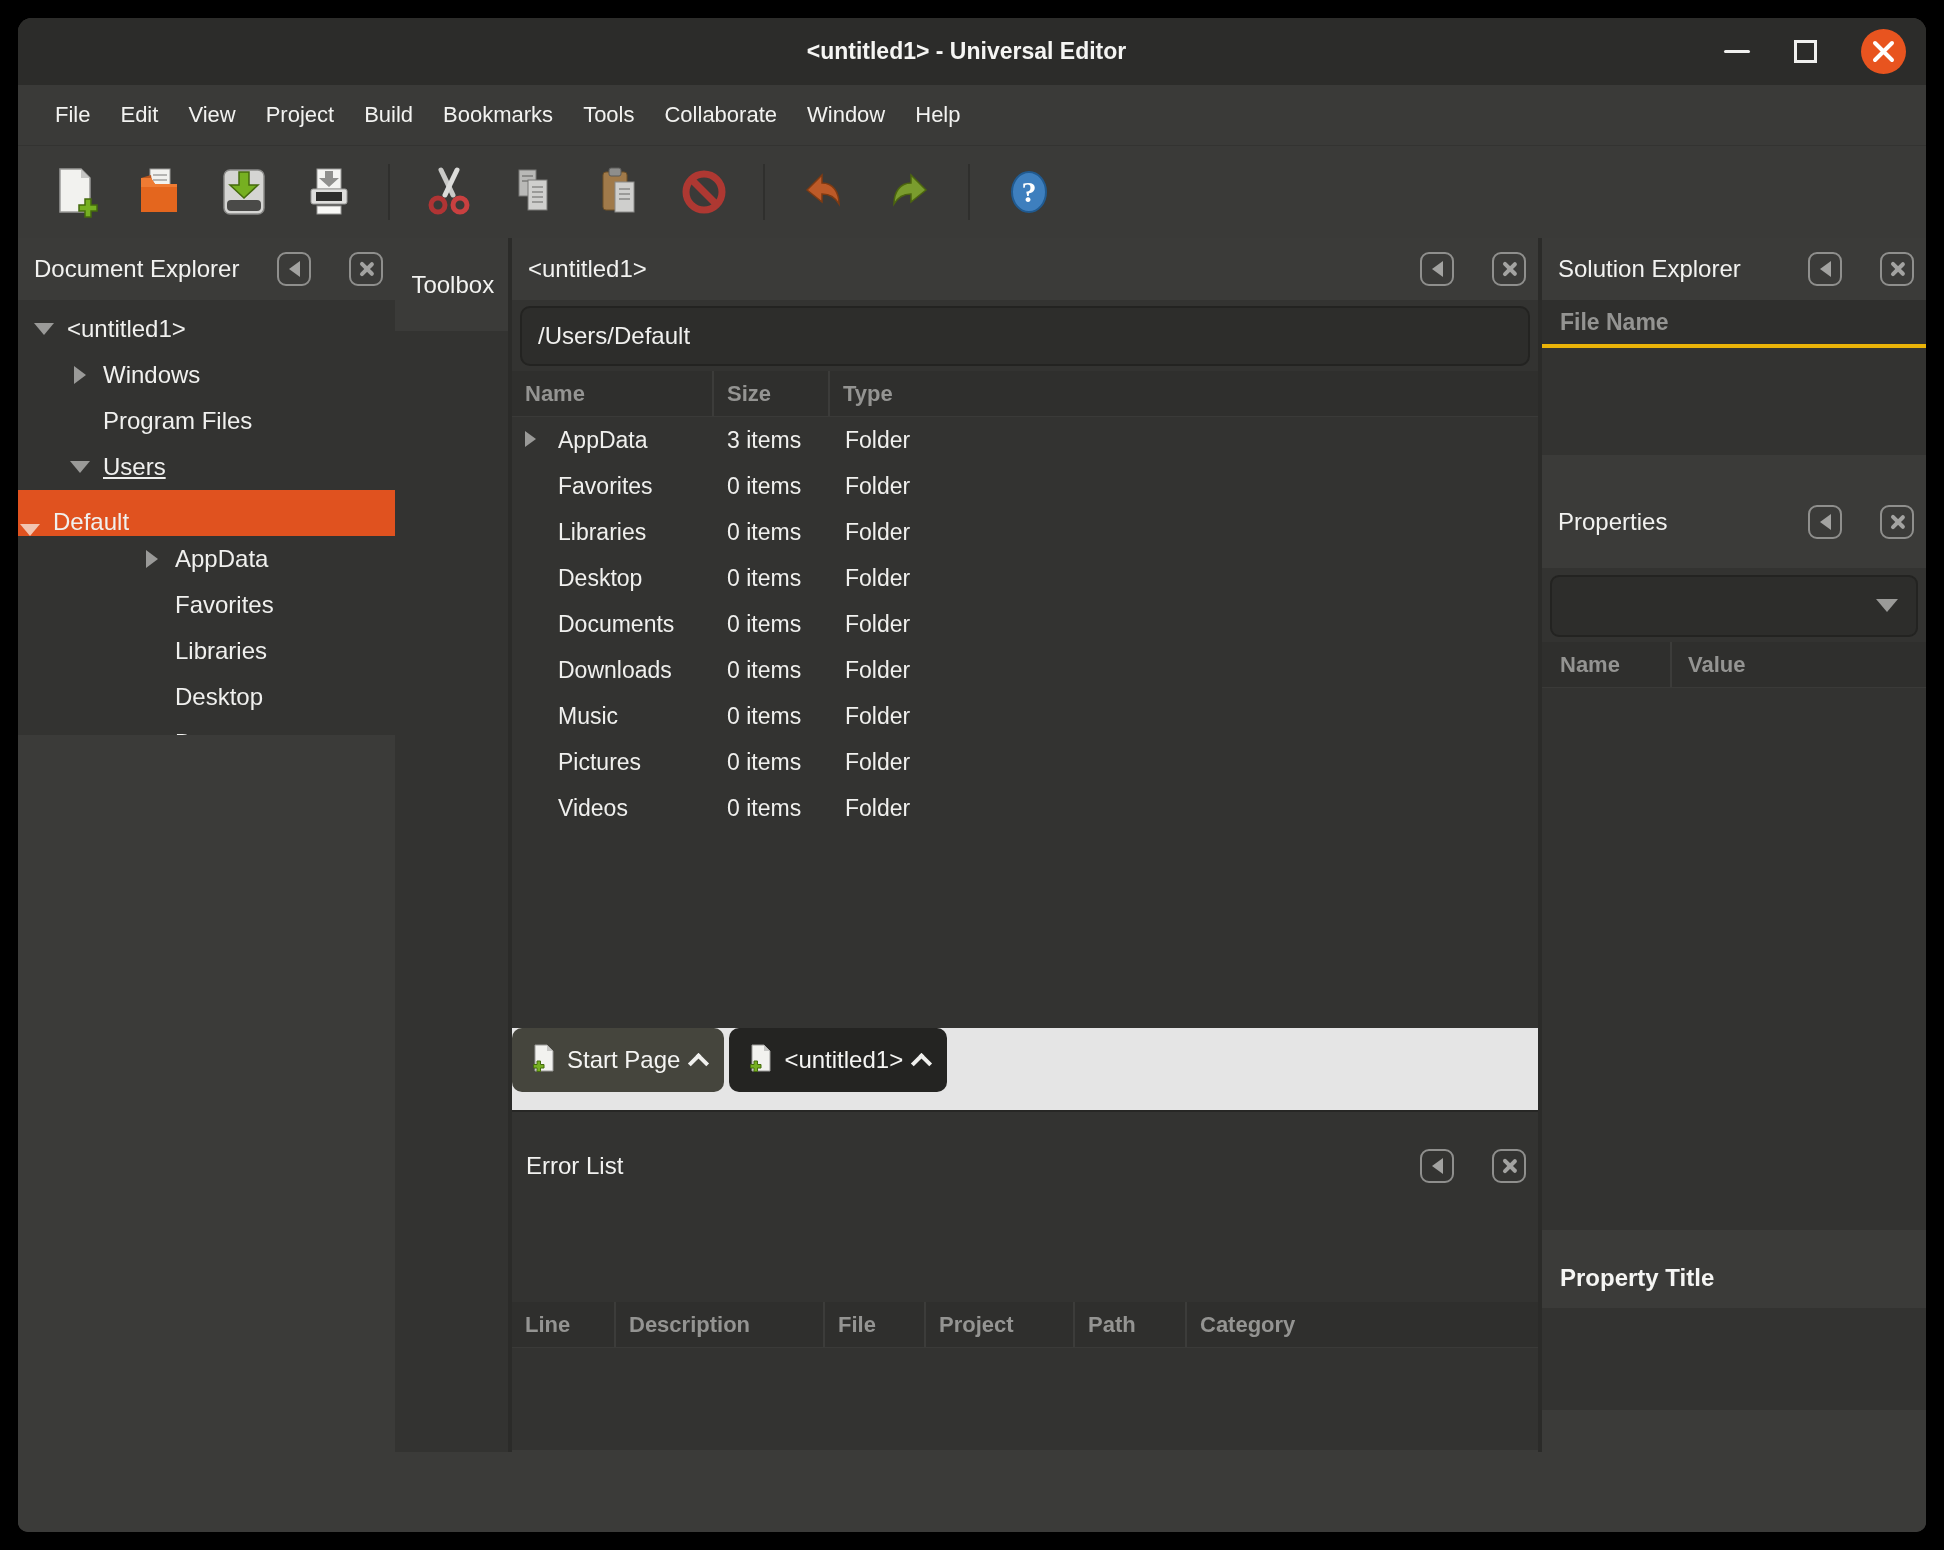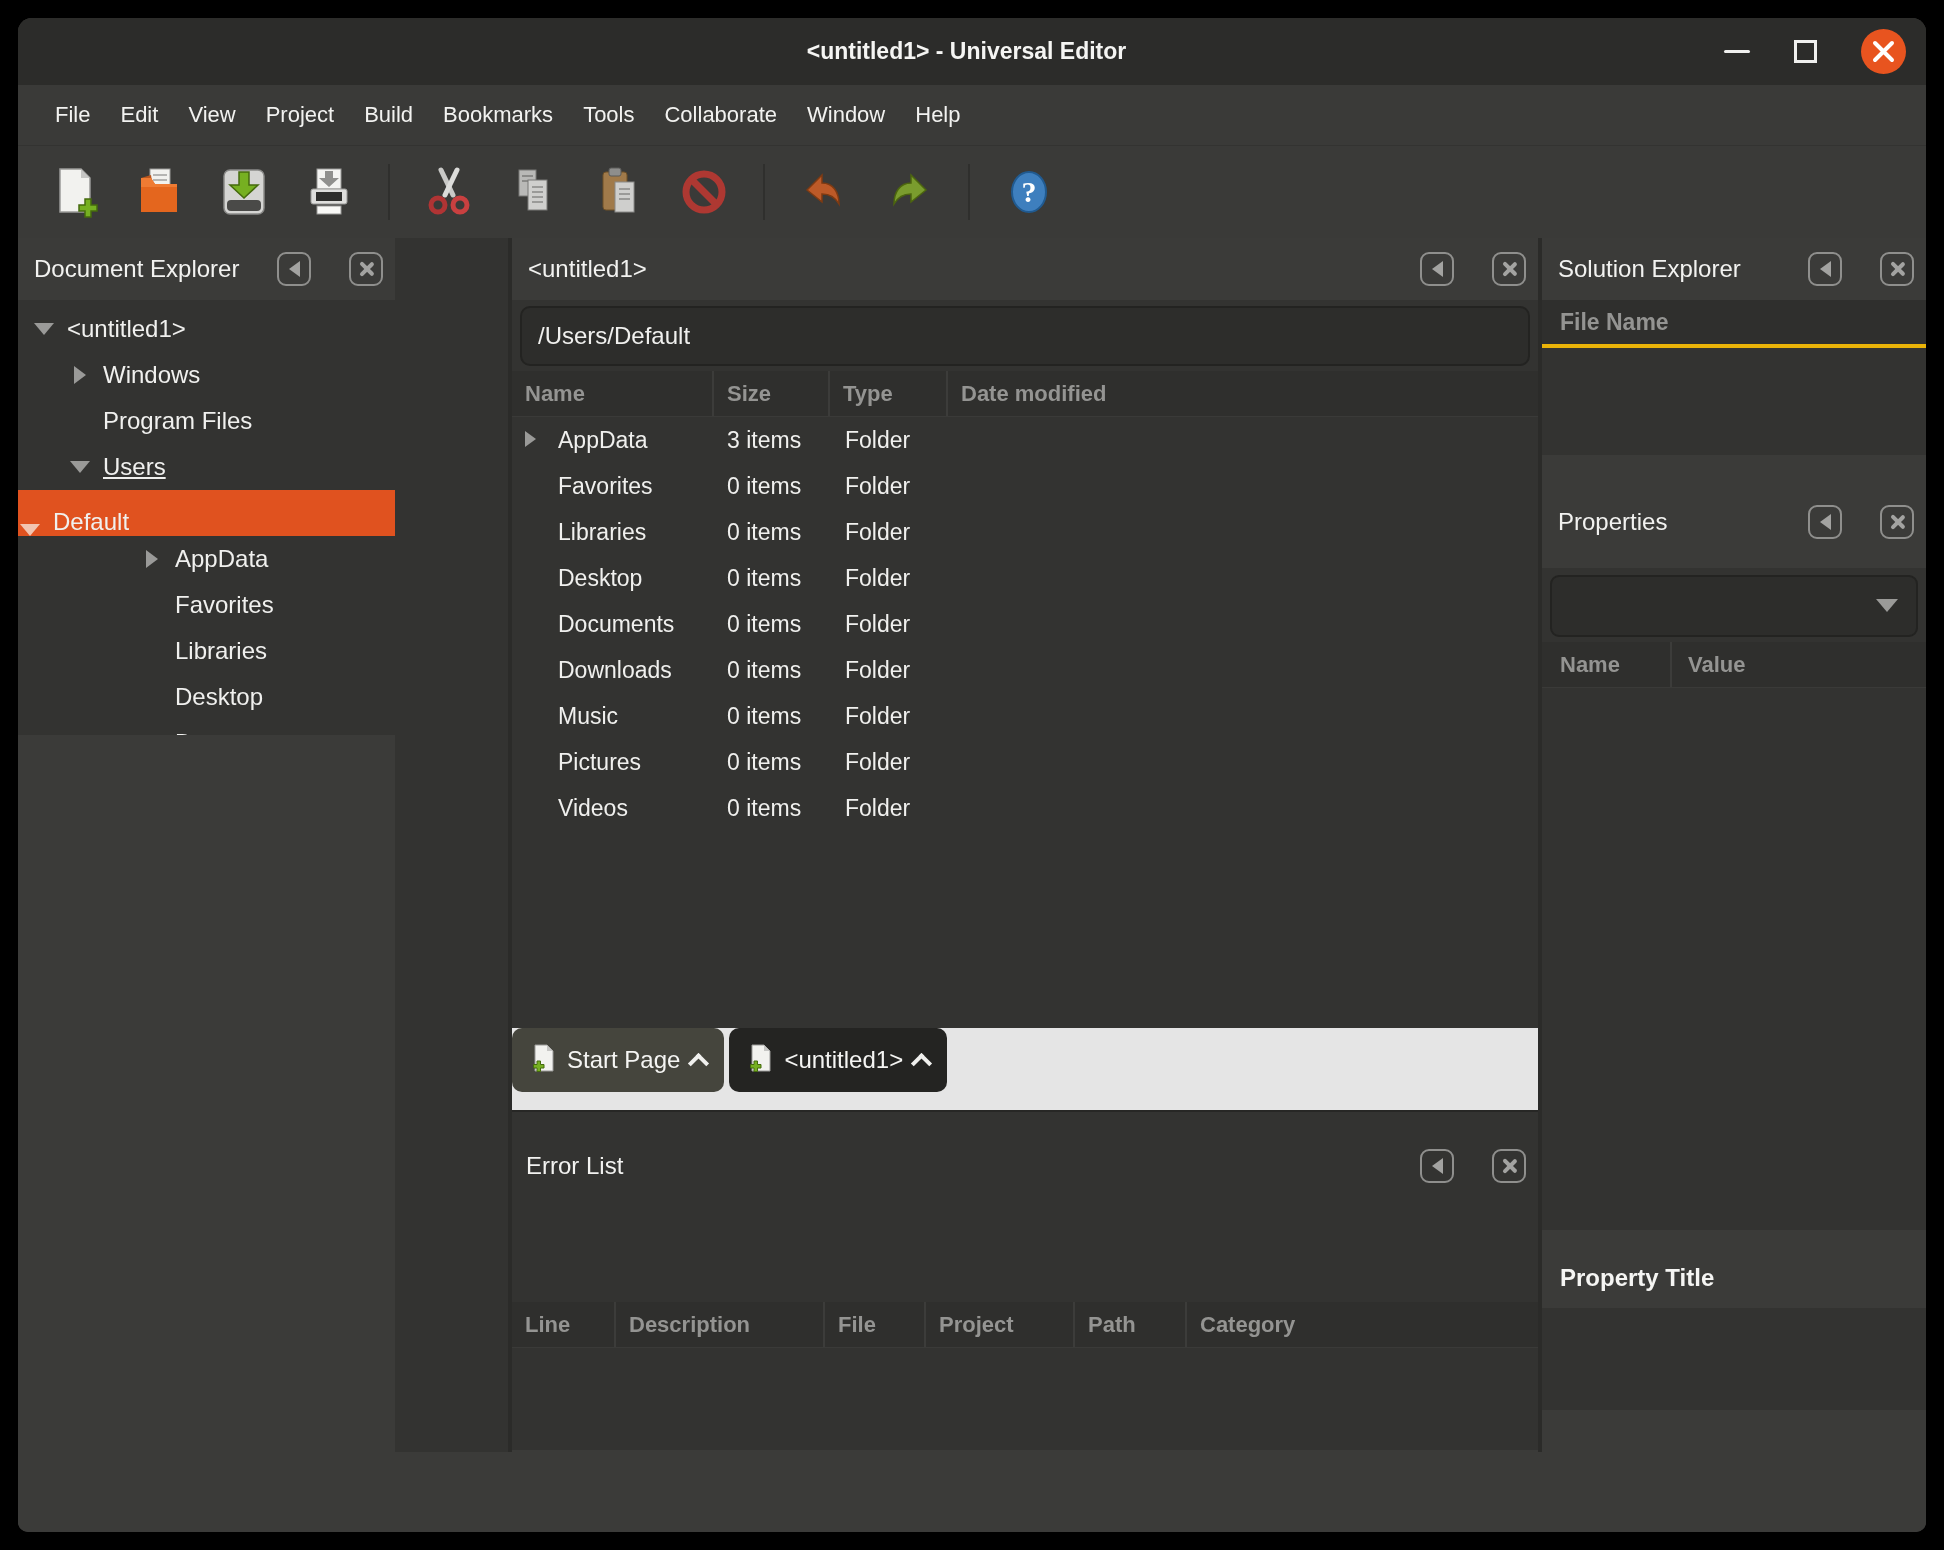--- a/index.html
+++ b/index.html
@@ -322,20 +322,29 @@
               <span class="tree-label">Desktop</span>
             </div>
             <div class="tree-row" style="padding-left: 122px;">
               <span class="arrow-box"></span>
               <span class="tree-label">Documents</span>
             </div>
           </div>
       </div>
       <div class="gap-v"></div>
       <div class="panel toolbox-panel">
+        <div class="panel-header tall">
+          <span class="ph-title">Toolbox</span>
+          <span class="hbtn">
+              <span class="tri-w"></span>
+            </span>
+          <span class="hbtn">
+              <span class="x-glyph"></span>
+            </span>
+        </div>
         <div class="panel-fill"></div>
       </div>
     </div>
 
     <div class="col-div"></div>
 
     <div class="center-col">
       <div class="panel editor-panel">
         <div class="panel-header">
           <span class="ph-title">&lt;untitled1&gt;</span>
@@ -344,21 +353,20 @@
             </span>
           <span class="hbtn">
               <span class="x-glyph"></span>
             </span>
         </div>
         <input class="path-field" readonly="" value="/Users/Default" style="">
         <div class="table-header" id="file-table-header">
             <div class="th-cell" style="width: 202px;">Name</div>
             <div class="th-cell" style="width: 116px;">Size</div>
             <div class="th-cell" style="width: 118px;">Type</div>
-            <div class="th-cell">Date modified</div>
           </div>
         <div class="file-rows">
             <div class="file-row">
               <div class="fr-name"><span class="tri-e"></span><span>AppData</span></div>
               <div class="fr-size">3 items</div>
               <div class="fr-type">Folder</div>
               <div class="fr-date"></div>
             </div>
             <div class="file-row">
               <div class="fr-name"><span>Favorites</span></div>

